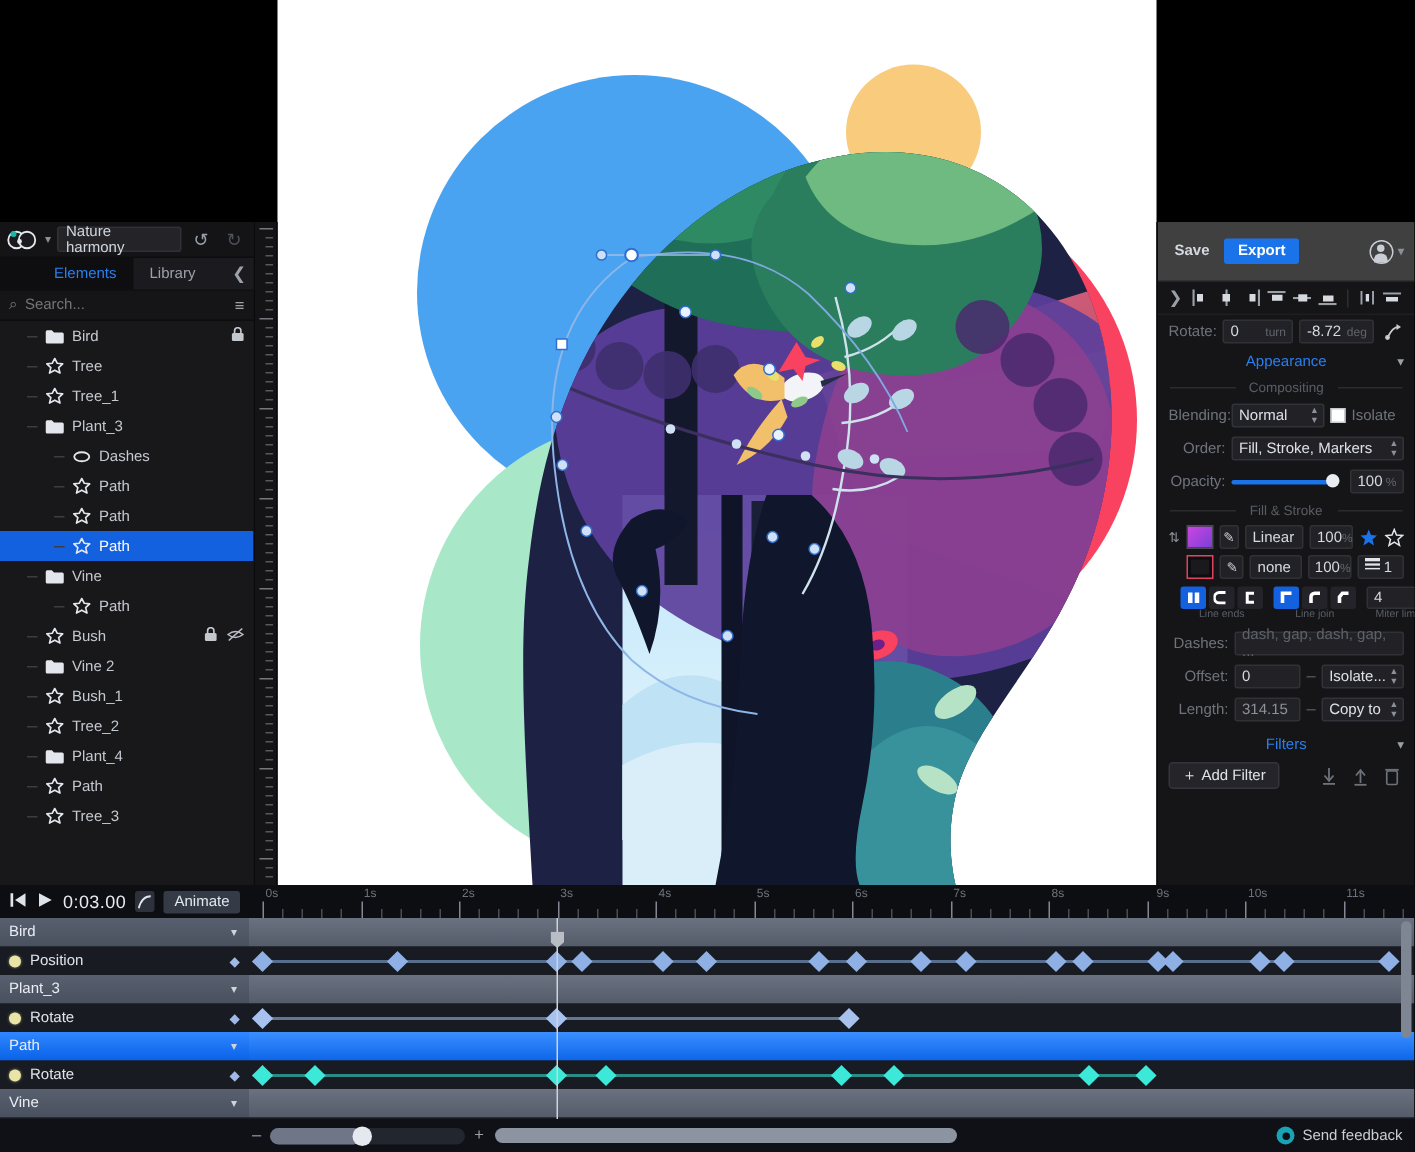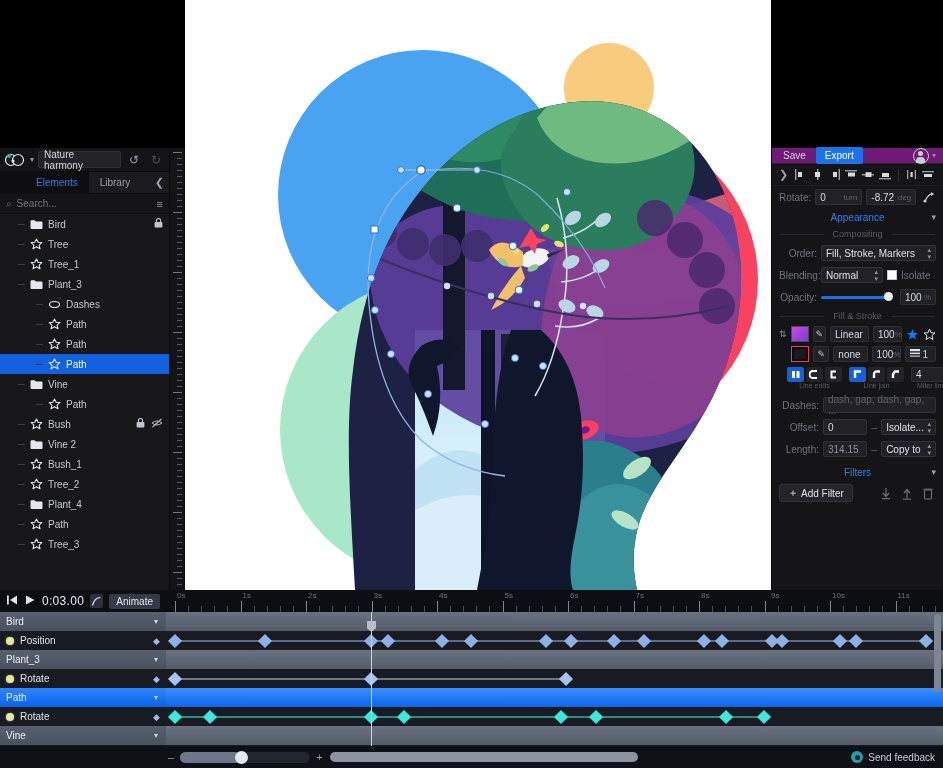--- a/index.html
+++ b/index.html
@@ -53,22 +53,22 @@
   .badge-ico { color:#b9bec6; font-size:9px; }
 
   #tree-rule { position:absolute; left:170px; top:148px; width:15px; height:442px;
                background:#141417; border-right:1px solid #0a0a0c; }
   .rule-tick { position:absolute; right:2px; width:5px; height:1px; background:#55595f; }
   .rule-tick.maj { width:9px; background:#74787e; }
 
   
   #right-panel { position:absolute; left:771px; top:148px; width:172px; height:442px;
                  background:#151518; border-left:1px solid #0a0a0c; }
-  #rp-top { height:16px; display:flex; align-items:center; gap:6px; padding:0 7px;
-            background:#701a75; border-bottom:1px solid #232329; }
+  #rp-top { height:40px; display:flex; align-items:center; gap:6px; padding:0 7px;
+            background:#404040; border-bottom:1px solid #232329;font-weight:bold; }
   #save-btn { font-size:10px; color:#d4d8df; padding:2px 4px; }
   #export-btn { font-size:10px; color:#fff; background:#1a73e8; border-radius:2px; padding:3px 9px; }
   #avatar-wrap { margin-left:auto; display:flex; align-items:center; gap:3px; }
   .avatar-circle { width:16px; height:16px; border-radius:50%; border:1.4px solid #c9ced6; position:relative; }
   .avatar-circle::before { content:""; position:absolute; left:4.5px; top:2.6px; width:5px; height:5px;
                            border-radius:50%; background:#c9ced6; }
   .avatar-circle::after { content:""; position:absolute; left:2.3px; top:8.6px; width:9px; height:6px;
                           border-radius:4px 4px 0 0; background:#c9ced6; }
 
   #align-bar { height:22px; display:flex; align-items:center; gap:2px; padding:0 4px; border-bottom:1px solid #1e1e23; }
@@ -708,35 +708,35 @@
     </div>
 
     <div class="section-hdr">
       <span>Appearance</span>
       <span class="caret">▾</span>
     </div>
 
     <div class="sub-hdr">Compositing</div>
 
     <div class="prop-row">
+      <span class="plabel" style="width:38px;text-align:right">Blending:</span>
+      <span class="sel-field" style="width:62px">
+        <span>Normal</span>
+        <span class="stepper">▴<br>▾</span>
+      </span>
+      <span class="chk"></span>
+      <span class="plabel">Isolate</span>
+    </div>
+
+    <div class="prop-row">
       <span class="plabel" style="width:38px;text-align:right">Order:</span>
       <span class="sel-field" style="flex:1">
         <span>Fill, Stroke, Markers</span>
         <span class="stepper">▴<br>▾</span>
       </span>
-    </div>
-
-    <div class="prop-row">
-      <span class="plabel" style="width:38px;text-align:right">Blending:</span>
-      <span class="sel-field" style="width:62px">
-        <span>Normal</span>
-        <span class="stepper">▴<br>▾</span>
-      </span>
-      <span class="chk"></span>
-      <span class="plabel">Isolate</span>
     </div>
 
     <div class="prop-row">
       <span class="plabel" style="width:38px;text-align:right">Opacity:</span>
       <span style="flex:1;position:relative;padding-right:6px">
         <span class="slider-track" style="display:block">
             <span class="slider-knob"></span>
           </span>
       </span>
       <span class="pfield" style="width:36px">

